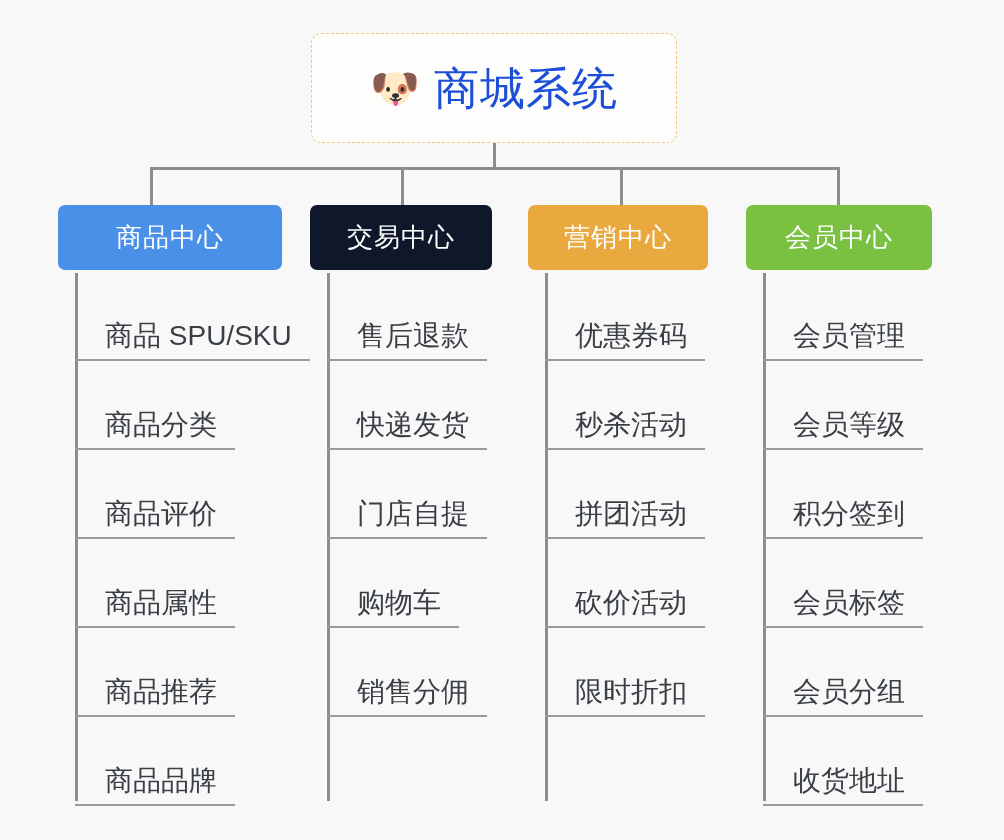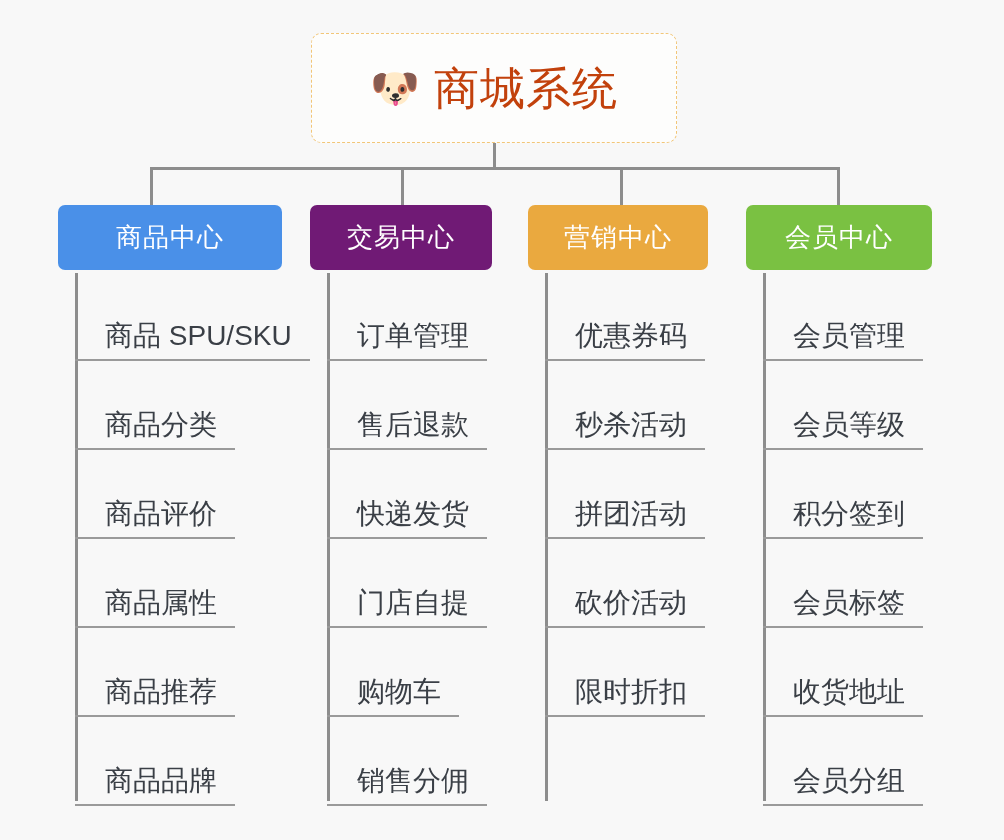--- a/index.html
+++ b/index.html
@@ -37,21 +37,21 @@
     gap: 14px;
   }
   .root-emoji {
     font-size: 40px;
     line-height: 1;
     display: block;
   }
   .root-title {
     font-size: 45px;
     line-height: 1;
-    color: #c2410c;
+    color: #1d4ed8;
     letter-spacing: 1px;
     white-space: nowrap;
   }
 
   
   .conn {
     position: absolute;
     background: #8d8d8d;
   }
   .conn-v { width: 3px; }
@@ -150,28 +150,25 @@
       <li class="leaf">
           <span class="leaf-inner"><span class="leaf-label">商品推荐</span></span>
         </li>
       <li class="leaf">
           <span class="leaf-inner"><span class="leaf-label">商品品牌</span></span>
         </li>
     </ul>
   </div>
 
   <div class="branch" style="left:310px; width:250px;">
-    <div class="branch-header" style="width:182px; background:#701a75;">
+    <div class="branch-header" style="width:182px; background:#0f172a;">
       <span>交易中心</span>
     </div>
     <div class="spine" style="left:17px; top:68px; height:528px;"></div>
     <ul class="leaf-list" style="left:17px; top:67px;">
-      <li class="leaf">
-          <span class="leaf-inner"><span class="leaf-label">订单管理</span></span>
-        </li>
       <li class="leaf">
           <span class="leaf-inner"><span class="leaf-label">售后退款</span></span>
         </li>
       <li class="leaf">
           <span class="leaf-inner"><span class="leaf-label">快递发货</span></span>
         </li>
       <li class="leaf">
           <span class="leaf-inner"><span class="leaf-label">门店自提</span></span>
         </li>
       <li class="leaf">
@@ -219,21 +216,21 @@
       <li class="leaf">
           <span class="leaf-inner"><span class="leaf-label">会员等级</span></span>
         </li>
       <li class="leaf">
           <span class="leaf-inner"><span class="leaf-label">积分签到</span></span>
         </li>
       <li class="leaf">
           <span class="leaf-inner"><span class="leaf-label">会员标签</span></span>
         </li>
       <li class="leaf">
+          <span class="leaf-inner"><span class="leaf-label">会员分组</span></span>
+        </li>
+      <li class="leaf">
           <span class="leaf-inner"><span class="leaf-label">收货地址</span></span>
         </li>
-      <li class="leaf">
-          <span class="leaf-inner"><span class="leaf-label">会员分组</span></span>
-        </li>
     </ul>
   </div>
 
 </div>
 
 </body></html>

